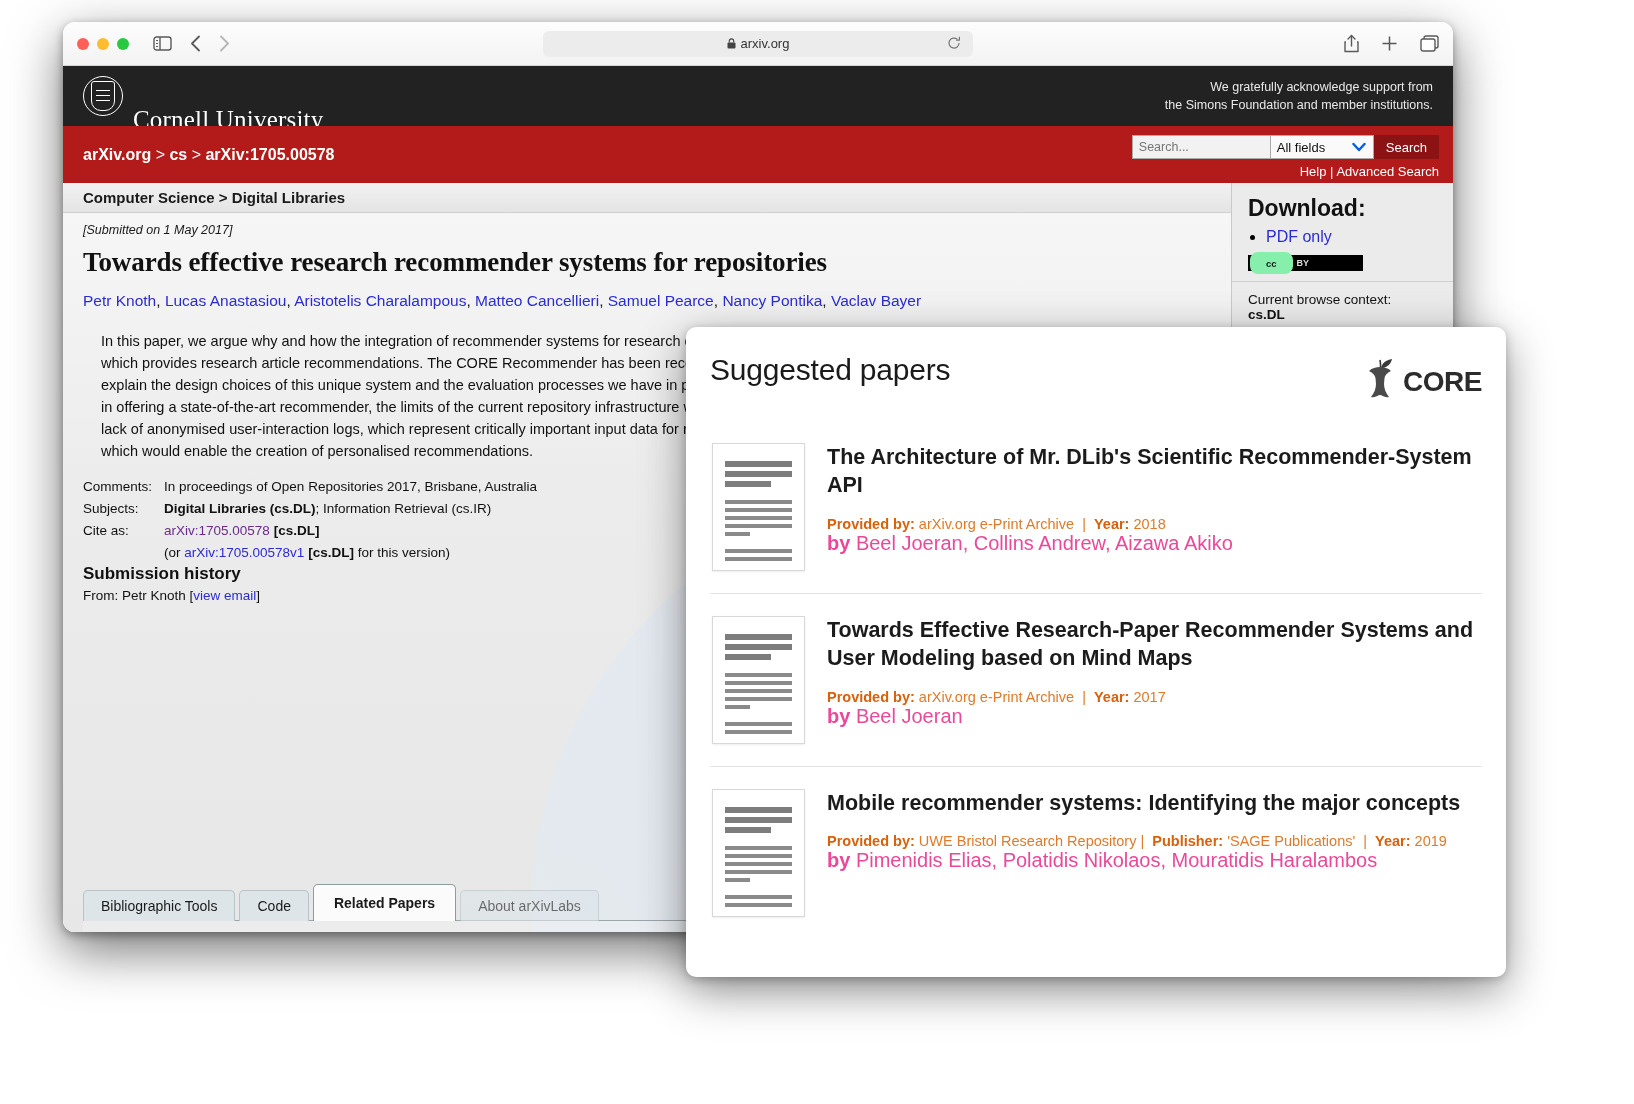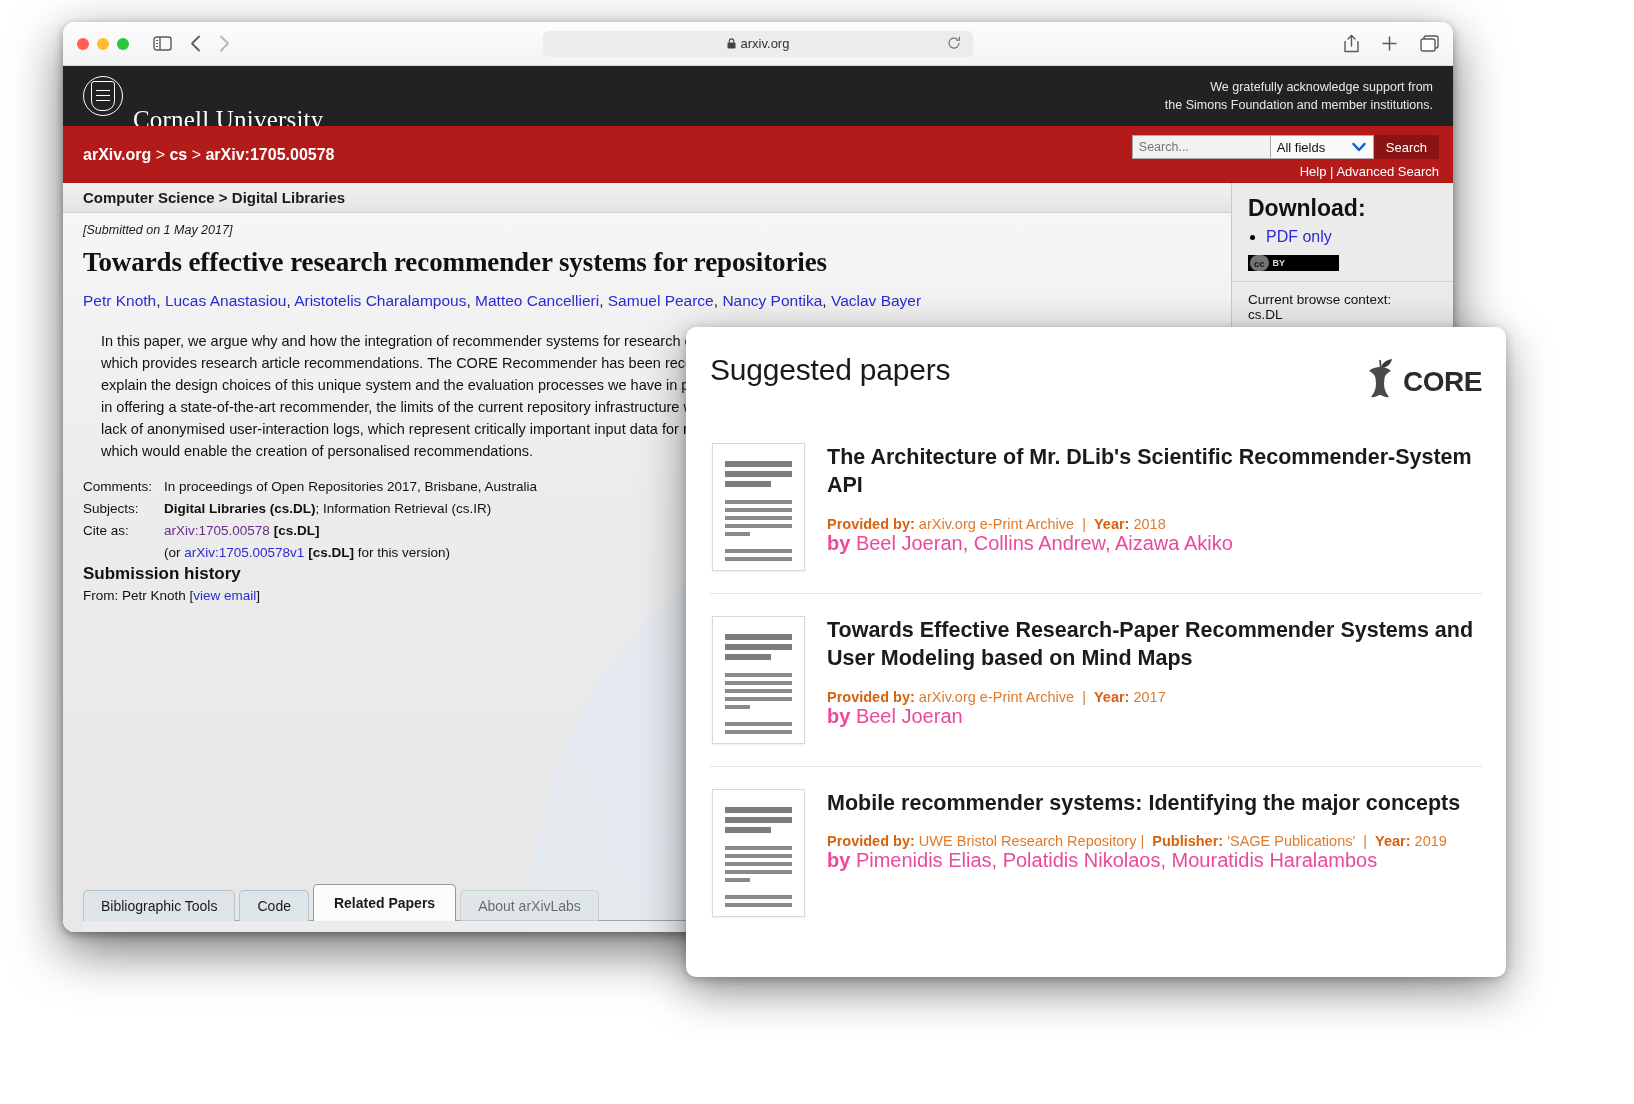--- a/index.html
+++ b/index.html
@@ -202,28 +202,28 @@
   .dl-block { padding: 12px 14px 10px 16px; border-bottom: 1px solid #cfcfcf; }
   .dl-head { font-size: 23px; font-weight: bold; color: #111; }
   .dl-list { margin: 6px 0 0 18px; }
   .dl-list li { font-size: 16px; }
   .dl-list a { color: #2b2bd4; text-decoration: none; }
   .cc {
     margin-top: 9px; display: inline-flex; align-items: center;
     height: 16px; border: 1px solid #000; background: #000;
   }
   .cc .cc1 {
-    background: #737373; color: #1a1a1a; font-size: 9.5px; font-weight: bold;
-    padding: 0 4px; height: 16px; display: flex; align-items: center; margin: 1px;
+    background: #86efac; color: #1a1a1a; font-size: 9.5px; font-weight: bold;
+    padding: 0 16px; height: 22px; display: flex; align-items: center; margin: 1px;
     border-radius: 8px;
   }
   .cc .cc2 { color: #ddd; font-size: 9px; font-weight: bold; padding: 0 5px 0 3px; }
   .cc .cc3 { width: 48px; }
   .ctx-block { padding: 10px 14px 10px 16px; font-size: 13.5px; color: #111; }
-  .ctx-block .bold { font-weight: normal; }
+  .ctx-block .bold { font-weight: bold; }
   .ctx-nav { margin-top: 4px; color: #2b2bd4; font-size: 13.5px; }
   .ctx-nav a { color: #2b2bd4; text-decoration: none; }
   .ctx-nav .bar { color: #777; margin: 0 12px; }
 
   
   .modal {
     position: absolute;
     left: 686px; top: 327px;
     width: 820px; height: 650px;
     background: #ffffff;

